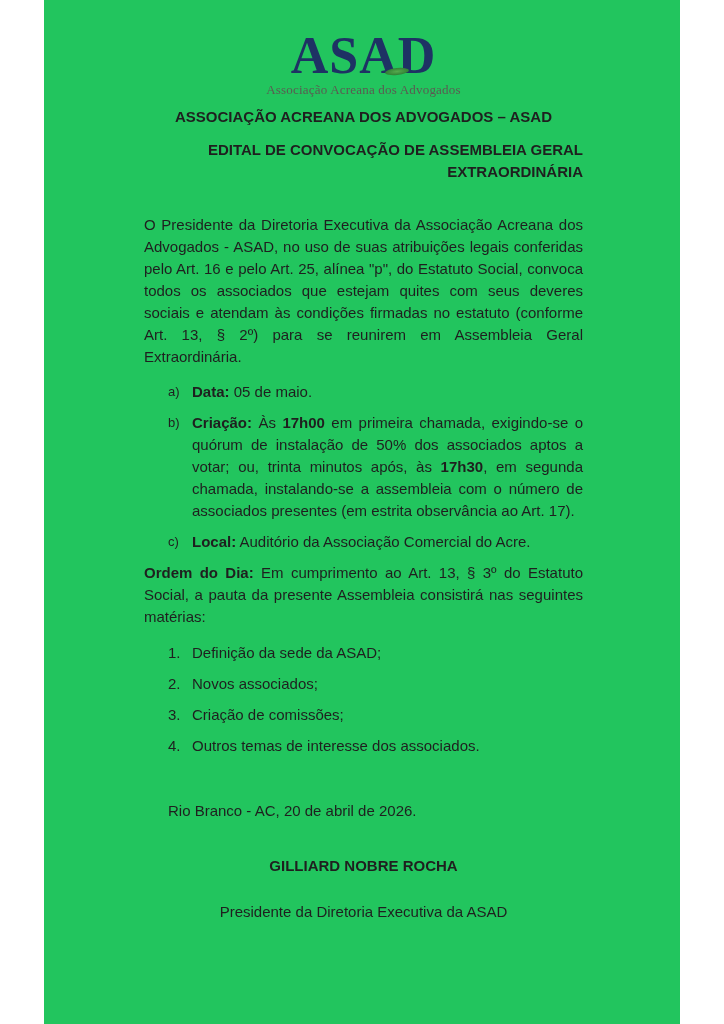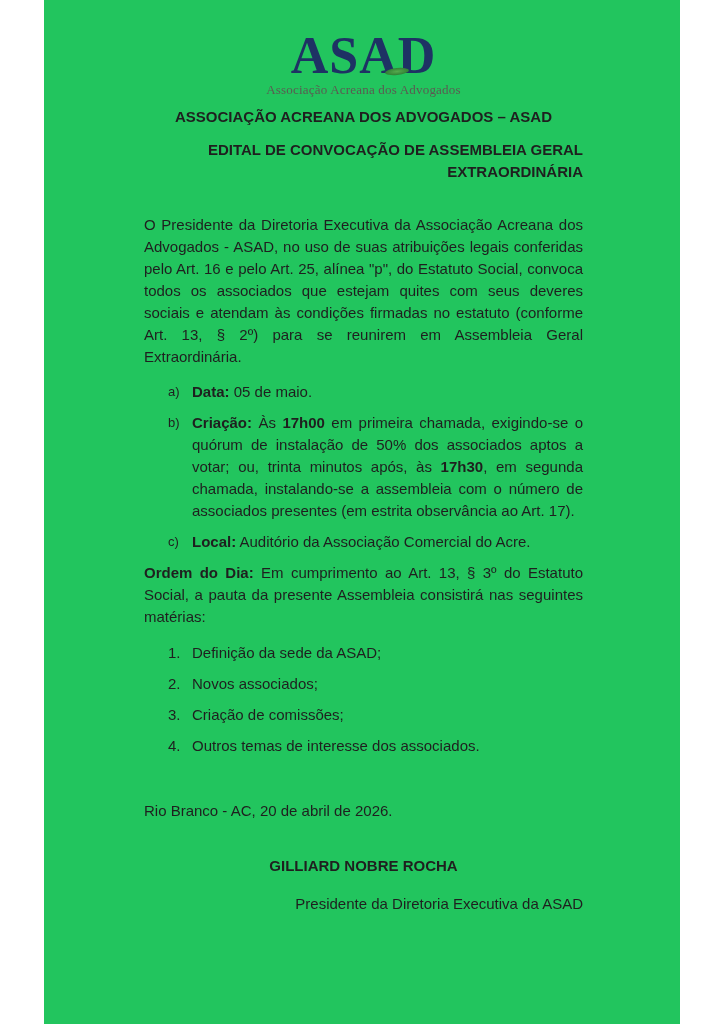--- a/index.html
+++ b/index.html
@@ -44,23 +44,23 @@
   .llist { margin-top: 13px; }
   .litem { display: flex; padding-left: 24px; margin-bottom: 9px; }
   .litem .marker { flex: 0 0 24px; font-size: 13px; line-height: 22px; }
   .litem .itext { flex: 1; }
   .litem .itext.just { text-align: justify; }
   b, .bold { font-weight: bold; }
   .agenda { margin-top: 4px; text-align: justify; }
   .nlist { margin-top: 14px; }
   .nitem { display: flex; padding-left: 24px; margin-bottom: 9px; }
   .nitem .marker { flex: 0 0 24px; font-size: 15px; }
-  .dateline { margin-top: 43px; }
+  .dateline { margin-top: 43px; margin-left: 24px; }
   .signer-name { margin-top: 33px; text-align: center; font-weight: bold; }
-  .signer-role { margin-top: 16px; text-align: right; }
+  .signer-role { margin-top: 24px; text-align: center; }
 </style>
 </head>
 <body>
 
 <div class="page">
   <div class="content">
 
     <div class="logo-wrap">
       <div class="logo">
         <span class="logo-acronym">ASAD</span>

